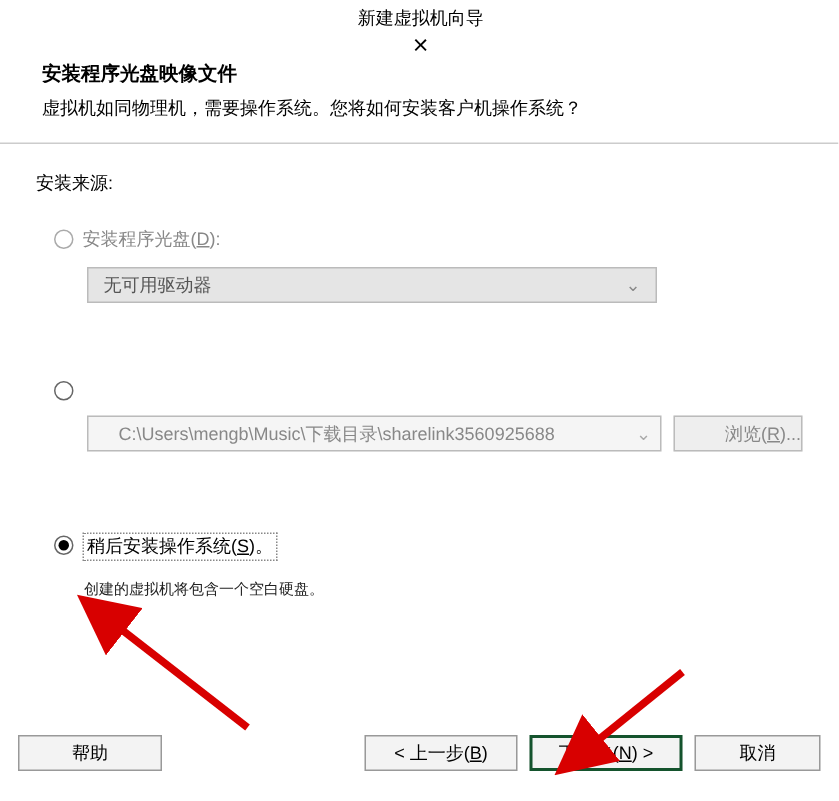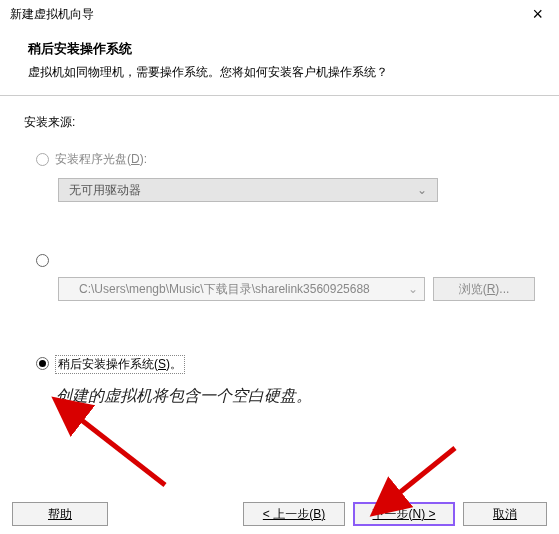--- a/index.html
+++ b/index.html
@@ -11,20 +11,21 @@
       height: 534px;
       overflow: hidden;
       position: relative;
     }
     .titlebar {
       display: flex;
       justify-content: space-between;
       align-items: center;
       padding: 4px 8px 4px 10px;
       height: 28px;
+      flex-direction: column;
     }
     .titlebar-title { font-size: 12px; color: #000; }
     .close-btn {
       font-size: 18px;
       font-family: sans-serif;
       padding: 0 8px;
       cursor: pointer;
       line-height: 1;
     }
     .header {
@@ -108,82 +109,80 @@
     }
     .textbox .chev {
       position: absolute;
       right: 6px;
       color: #aaa;
       background: #f5f5f5;
       padding-left: 4px;
     }
     .browse-btn {
       height: 24px;
-      width: 102px;
+      width: 86px;
       border: 1px solid #bbb;
       background: #eee;
       color: #888;
       display: flex;
       align-items: center;
-      justify-content: center;
+      justify-content: flex-end;
     }
     .hint {
       margin-left: 32px;
       margin-top: 12px;
-      font-size: 16px;
+      font-size: 10px;
       color: #222;
-      font-style: italic;
     }
     .footer {
       position: absolute;
-      bottom: 8px;
+      bottom: 20px;
       left: 0; right: 0;
       display: flex;
       align-items: center;
       padding: 0 12px;
-      text-decoration: underline;
     }
     .btn {
       height: 24px;
       border: 1px solid #999;
       background: #f3f3f3;
       display: flex;
       align-items: center;
       justify-content: center;
       font-size: 12px;
       padding: 0 14px;
       cursor: pointer;
       white-space: nowrap;
     }
     .btn.help { width: 96px; }
     .footer-right {
       margin-left: auto;
       display: flex;
       gap: 8px;
     }
     .btn.nav { width: 102px; }
-    .btn.primary { border: 2px solid #8b5cf6; }
+    .btn.primary { border: 2px solid #14532d; }
     .btn.cancel { width: 84px; }
     
     .arrow {
       position: absolute;
       pointer-events: none;
     }
     .arrow svg { overflow: visible; }
   </style>
 </head>
 <body>
 
 <div class="titlebar">
   <span class="titlebar-title">新建虚拟机向导</span>
   <span class="close-btn">×</span>
 </div>
 
 <div class="header">
-  <div class="header-title">稍后安装操作系统</div>
+  <div class="header-title">安装程序光盘映像文件</div>
   <div class="header-desc">虚拟机如同物理机，需要操作系统。您将如何安装客户机操作系统？</div>
 </div>
 
 <hr class="divider">
 
 <div class="body">
   <div class="source-label">安装来源:</div>
 
   <div class="option">
     <span class="radio disabled"></span>

